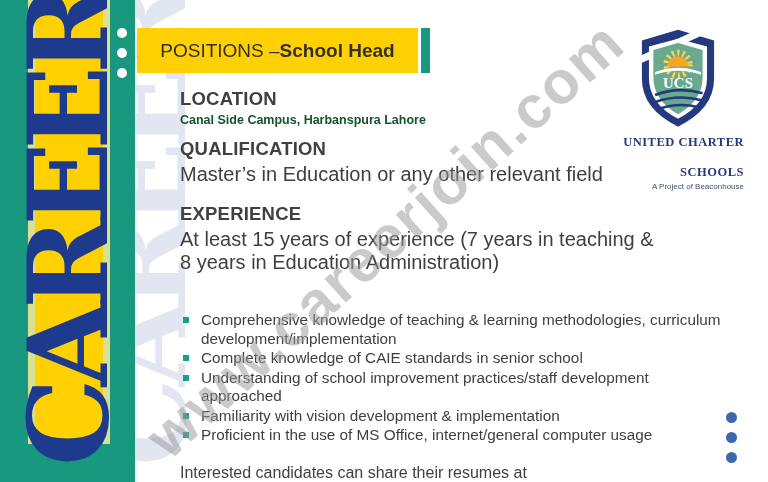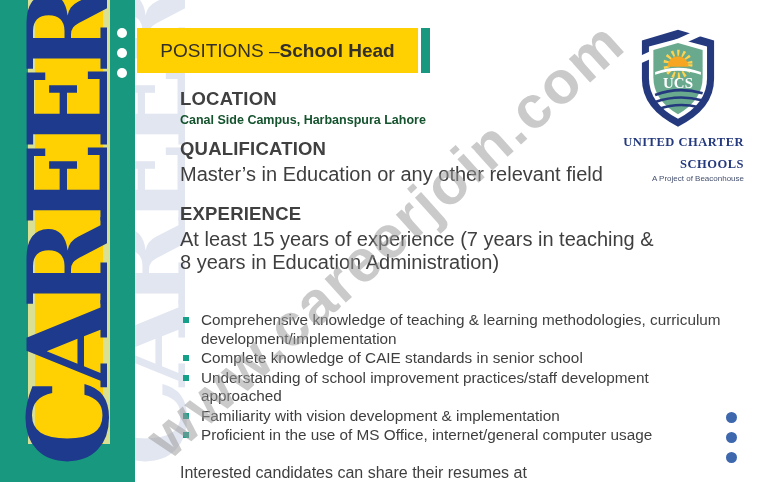--- a/index.html
+++ b/index.html
@@ -122,21 +122,21 @@
 
       <path d="M24 50 Q50 40 76 50 L76 53 Q50 44 24 53 Z" fill="#ffffff"></path>
 
       <text x="50" y="68" text-anchor="middle" font-family="Liberation Serif, serif" font-size="17" font-weight="bold" fill="#ffffff">UCS</text>
 
       <path d="M24 76 Q50 66 78 74" fill="none" stroke="#24397e" stroke-width="3"></path>
       <path d="M24 84 Q50 75 77 82" fill="none" stroke="#24397e" stroke-width="3"></path>
       <path d="M28 92 Q50 84 74 90" fill="none" stroke="#24397e" stroke-width="3"></path>
     </svg>
     <div class="logo-name">UNITED CHARTER</div>
-    <div class="logo-name" style="margin-top:8px">SCHOOLS</div>
+    <div class="logo-name" style="margin-top:16px">SCHOOLS</div>
     <div class="logo-tag">A Project of Beaconhouse</div>
   </div>
 
   <div class="content">
 
     <div class="sec-h">LOCATION</div>
     <div class="loc-body">Canal Side Campus, Harbanspura Lahore</div>
 
     <div class="sec-h">QUALIFICATION</div>
     <div class="body-line">Master’s in Education or any other relevant field</div>

